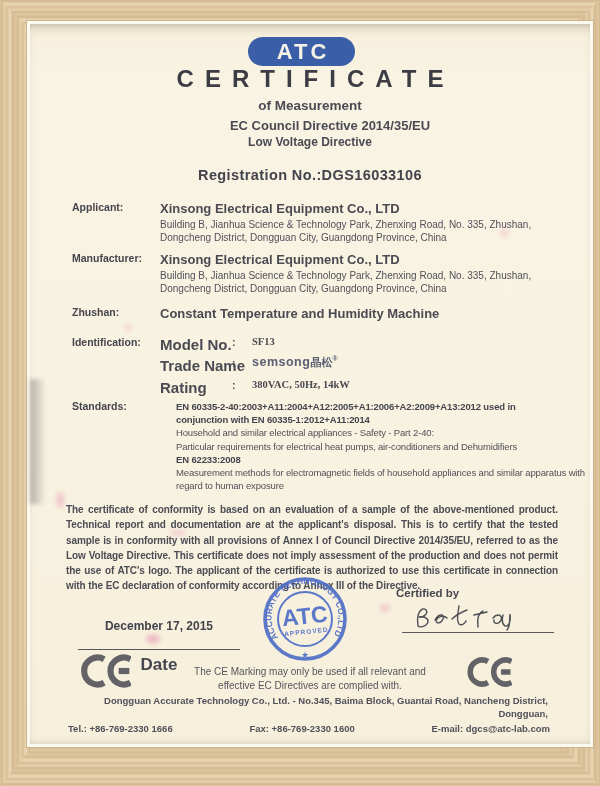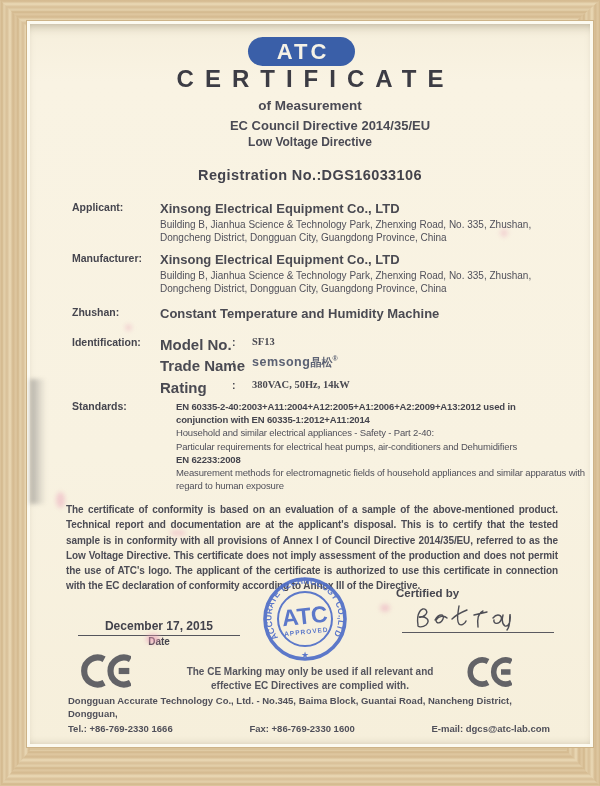--- a/index.html
+++ b/index.html
@@ -48,27 +48,27 @@
   .std-lines .b{color:#45454e;}
 
   .statement{left:36px;top:478px;width:492px;font-size:10px;font-weight:bold;color:#4c4c55;
     text-align:justify;line-height:15.3px;letter-spacing:-0.1px;}
 
   
   .certified{left:366px;top:563px;width:160px;text-align:left;font-size:11.5px;font-weight:bold;color:#45454e;}
   .signature{left:378px;top:577px;}
   .sigline{left:372px;top:608px;width:152px;border-top:1.5px solid #5a5a60;}
   .dateblock{left:48px;top:595px;width:162px;text-align:center;}
-  .dateval{font-size:12px;font-weight:bold;color:#43434c;border-bottom:1.5px solid #55555c;padding-bottom:2px;}
-  .datelbl{font-size:10px;font-weight:bold;color:#45454e;}
+  .dateval{font-size:12px;font-weight:bold;color:#43434c;border-bottom:1.5px solid #55555c;padding-bottom:16px;}
+  .datelbl{font-size:17px;font-weight:bold;color:#45454e;margin-top:5px;}
 
   .stamp{left:226px;top:546px;opacity:.92;}
-  .ce-note{top:641px;font-size:10px;font-weight:bold;color:#55555e;line-height:13.5px;text-align:center;}
-
-  .footer-addr{left:38px;top:671px;width:480px;font-size:9.5px;font-weight:bold;color:#50505a;line-height:12.5px;}
+  .ce-note{top:641px;font-size:10px;font-weight:normal;color:#55555e;line-height:13.5px;text-align:center;}
+
+  .footer-addr{left:38px;top:671px;width:480px;font-size:9.5px;font-weight:bold;color:#50505a;line-height:12.5px;text-align:right;}
   .contacts{left:38px;top:699px;width:482px;display:flex;justify-content:space-between;
     font-size:9.5px;font-weight:bold;color:#50505a;}
 
   
   .smudge{position:absolute;border-radius:50%;filter:blur(2px);pointer-events:none;}
   .edge-shadow{position:absolute;left:0;top:355px;width:16px;height:125px;
     background:linear-gradient(90deg,rgba(70,70,75,.38),rgba(70,70,75,0));filter:blur(2px);}
 </style>
 </head>
 <body>

